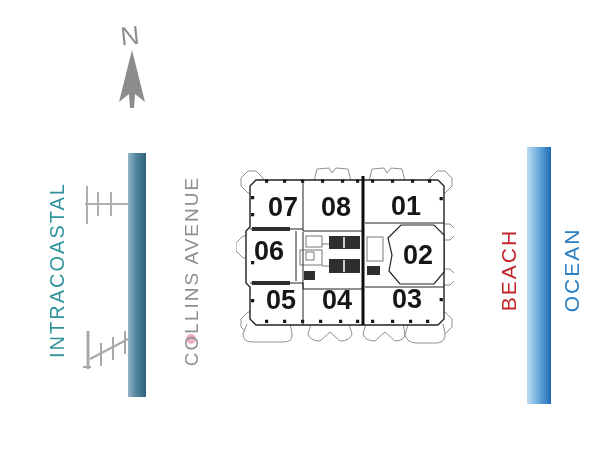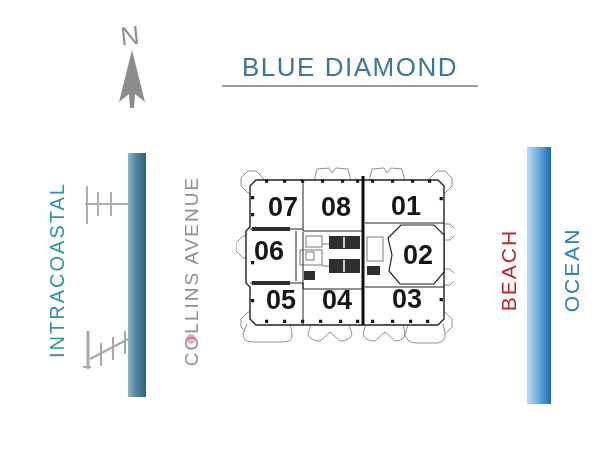--- a/index.html
+++ b/index.html
@@ -63,23 +63,20 @@
 </head>
 <body>
 
 <div class="stage">
 
   <div class="n-label">N</div>
   <svg class="north-arrow" width="40" height="66" viewBox="0 0 40 66">
     <polygon points="20,4 7,56 17,48 18,62 22,62 23,48 33,56" fill="#8c8c8c"></polygon>
   </svg>
 
-  <div class="title-block">
-    <span class="title-text">BLUE DIAMOND</span>
-  </div>
 
   <div class="vlabel lbl-intracoastal">INTRACOASTAL</div>
   <div class="bar bar-intracoastal"></div>
 
   <svg class="pier" style="left:80px;top:183px;" width="52" height="44" viewBox="0 0 52 44">
     <g stroke="#aeaeae" stroke-width="2" fill="none">
       <line x1="7" y1="3" x2="7" y2="41"></line>
       <line x1="5" y1="21" x2="52" y2="21"></line>
       <line x1="18" y1="9" x2="18" y2="33"></line>
       <line x1="31" y1="9" x2="31" y2="33"></line>

